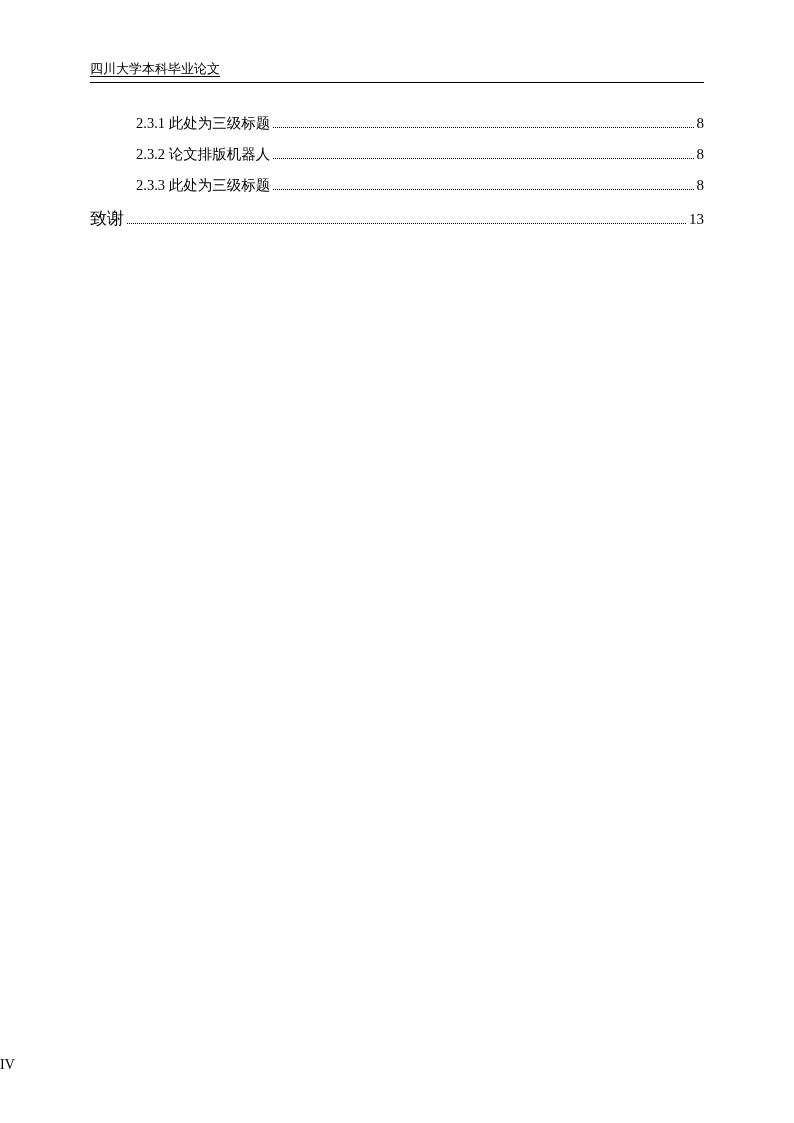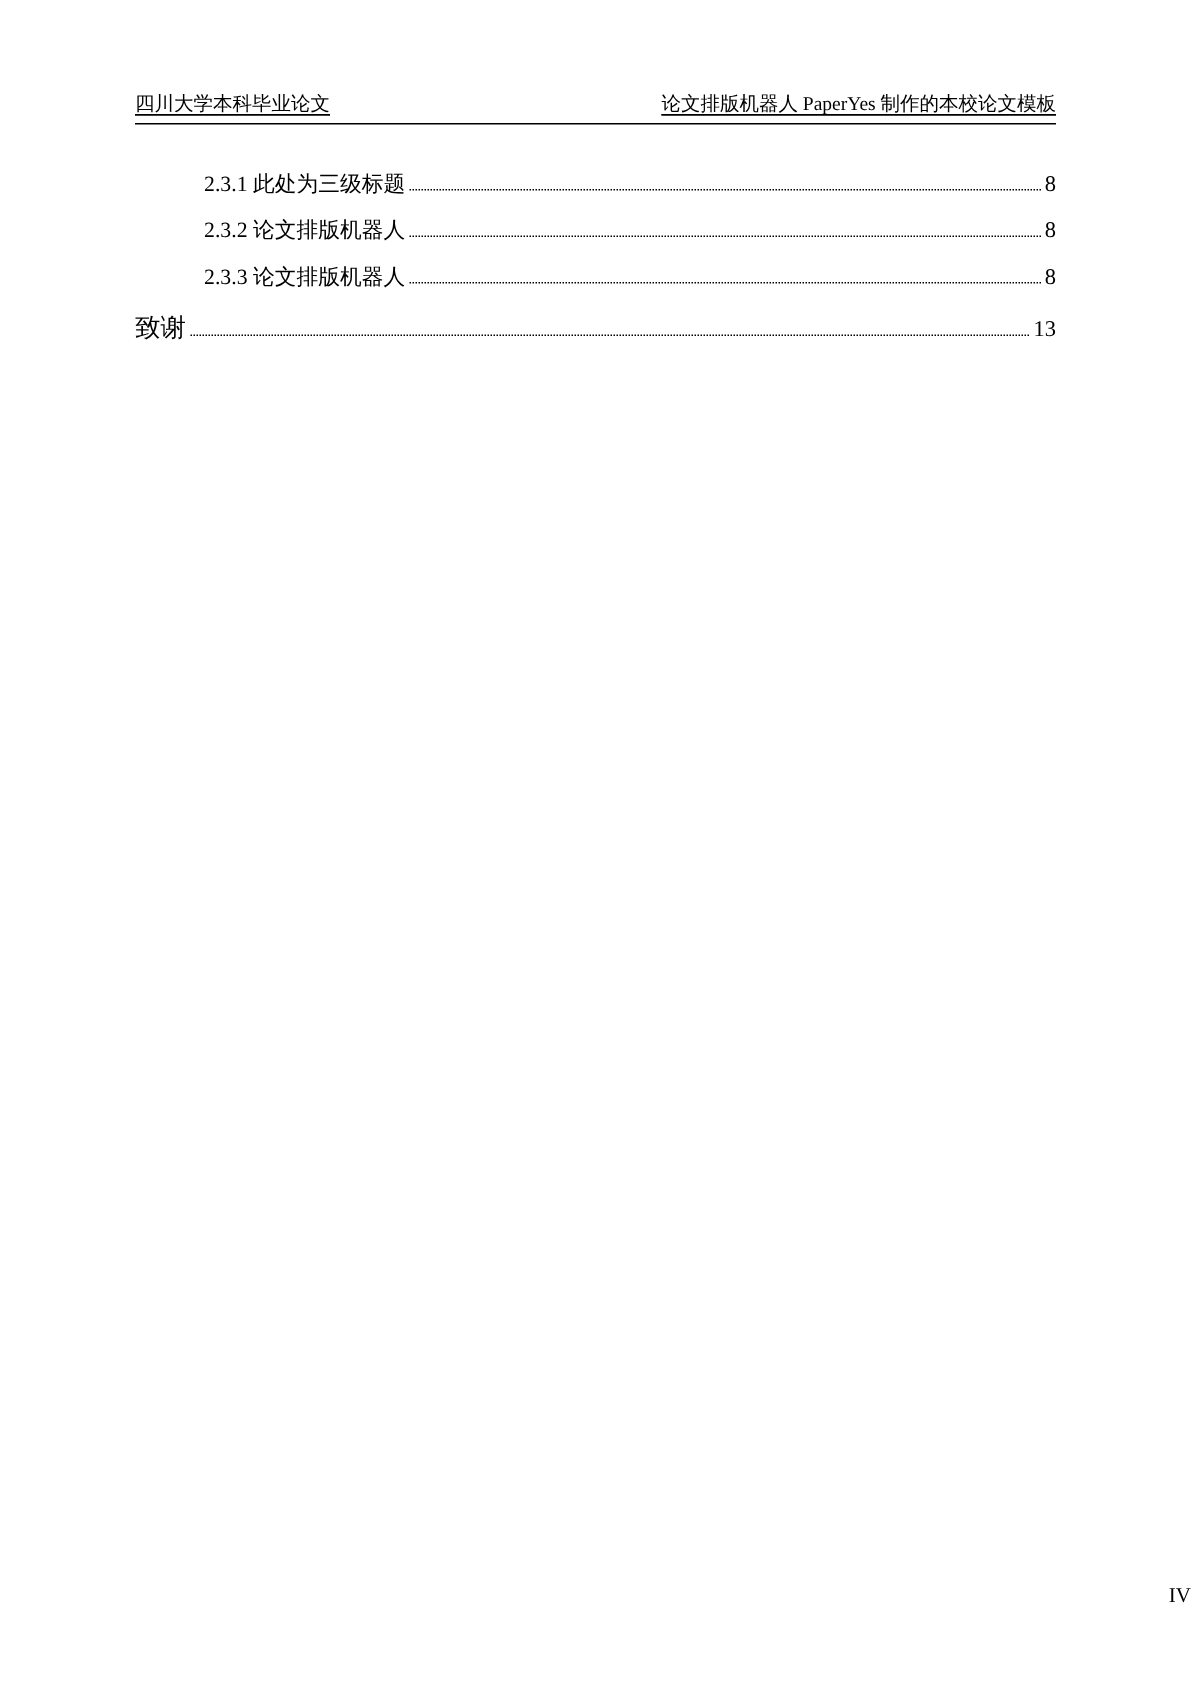--- a/index.html
+++ b/index.html
@@ -60,51 +60,50 @@
     }
     .toc-page {
       white-space: nowrap;
       font-size: 15px;
     }
     .footer {
       position: absolute;
       bottom: 50px;
       left: 0;
       right: 0;
-      text-align: right;
+      text-align: left;
       font-size: 14px;
       font-family: "Times New Roman", serif;
     }
   </style>
 </head>
 <body>
 
 <div class="page">
 
   <div class="header">
     <span class="header-left">四川大学本科毕业论文</span>
-    <span class="header-right">论文排版机器人 PaperYes 制作的本校论文模板</span>
   </div>
 
   <div class="toc">
 
     <div class="toc-row indent">
       <span class="toc-label">2.3.1 此处为三级标题</span>
       <span class="toc-dots"></span>
       <span class="toc-page">8</span>
     </div>
 
     <div class="toc-row indent">
       <span class="toc-label">2.3.2 论文排版机器人</span>
       <span class="toc-dots"></span>
       <span class="toc-page">8</span>
     </div>
 
     <div class="toc-row indent">
-      <span class="toc-label">2.3.3 论文排版机器人</span>
+      <span class="toc-label">2.3.3 此处为三级标题</span>
       <span class="toc-dots"></span>
       <span class="toc-page">8</span>
     </div>
 
 
 
 
     <div class="toc-row chapter">
       <span class="toc-label">致谢</span>
       <span class="toc-dots"></span>

